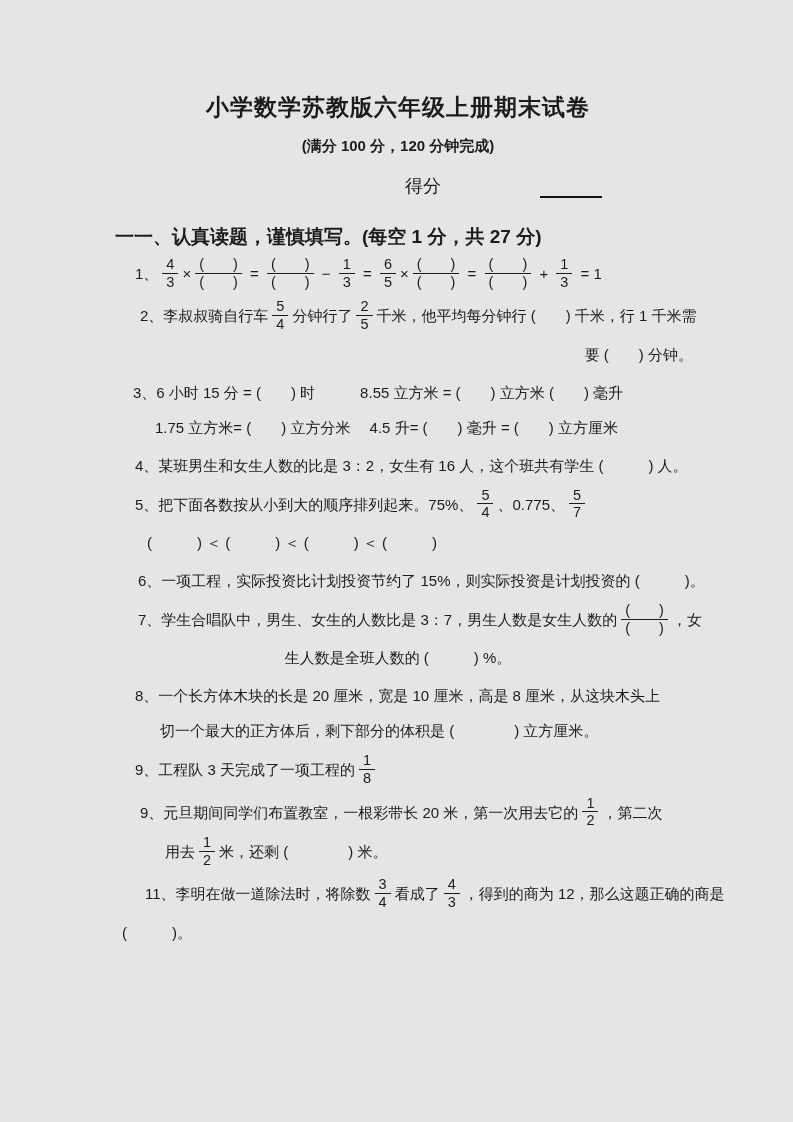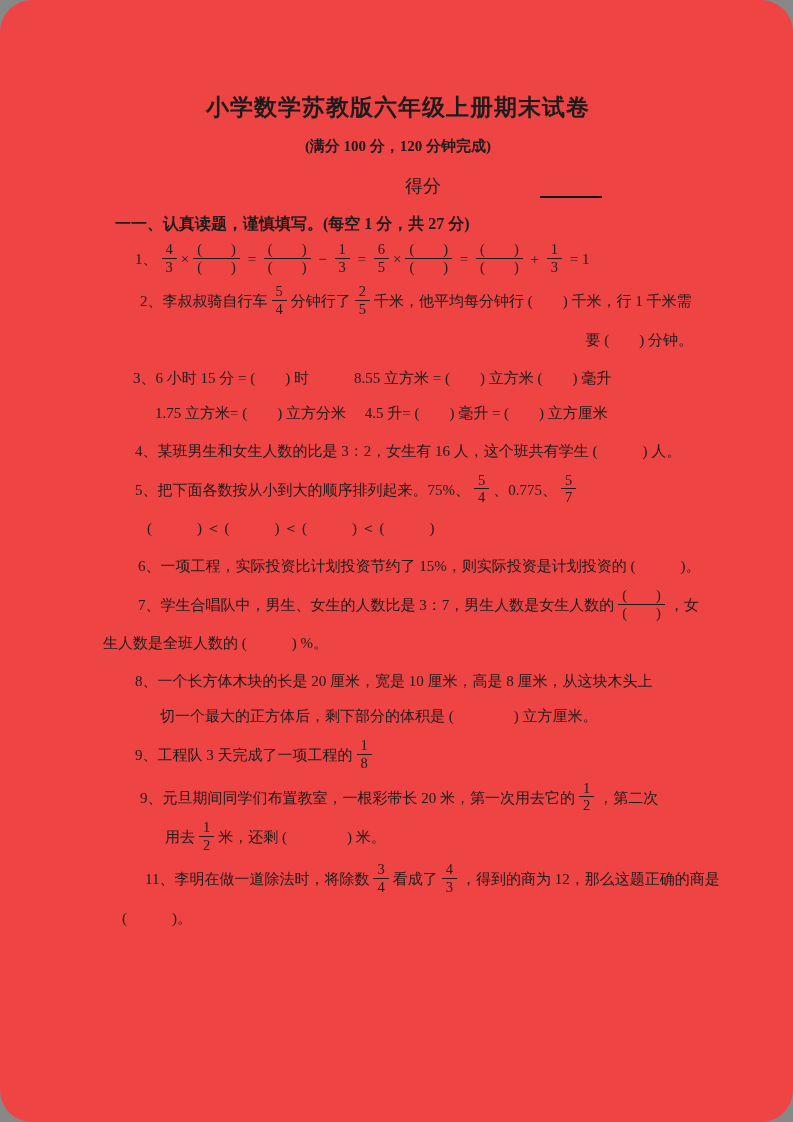--- a/index.html
+++ b/index.html
@@ -1,26 +1,25 @@
 <!DOCTYPE html>
 <html><head>
 <meta charset="utf-8">
 <style>
   * { margin:0; padding:0; box-sizing:border-box; }
   html,body { background:#888; }
   .page {
     position:relative;
     width:793px; height:1122px;
     margin:0 auto;
-    background:#ef4444;
-    font-family:Liberation Serif, serif;
+    background:#e5e5e5;
+    font-family:Liberation Sans, sans-serif;
     color:#1c1c1c;
     padding:92px 100px 0 103px;
     overflow:hidden;
-    border-radius:32px;
   }
   .title {
     text-align:center;
     font-size:23px;
     font-weight:bold;
     letter-spacing:1px;
   }
   .subtitle {
     text-align:center;
     font-size:15px;
@@ -38,23 +37,23 @@
     font-size:18px;
   }
   .score-blank {
     display:inline-block;
     margin-left:99px;
     width:62px;
     border-bottom:2px solid #111;
     height:20px;
   }
   .section-heading {
-    margin-top:16px;
+    margin-top:26px;
     padding-left:12px;
-    font-size:16px;
+    font-size:19px;
     font-weight:bold;
     white-space:nowrap;
   }
   .questions { margin-top:6px; }
   .question { margin-top:8px; }
   .line {
     white-space:nowrap;
     font-size:15px;
     line-height:30px;
     margin-top:5px;
@@ -141,21 +140,21 @@
         <div class="line" style="padding-left: 44px;"><span class="txt">(　　　) ＜ (　　　) ＜ (　　　) ＜ (　　　)</span></div>
       </div>
       <div class="question">
         <div class="line" style="padding-left: 35px;"><span class="txt">6、一项工程，实际投资比计划投资节约了 15%，则实际投资是计划投资的 (　　　)。</span></div>
       </div>
       <div class="question">
         <div class="line" style="padding-left: 35px;"><span class="txt">7、学生合唱队中，男生、女生的人数比是 3：7，男生人数是女生人数的</span><span class="frac">
             <span class="num">(　　)</span>
             <span class="den">(　　)</span>
           </span><span class="txt">，女</span></div>
-        <div class="line" style="padding-left: 0px;"><span class="txt">生人数是全班人数的 (　　　) %。</span></div>
+        <div class="line" style="padding-left: 0px; text-align: center;"><span class="txt">生人数是全班人数的 (　　　) %。</span></div>
       </div>
       <div class="question">
         <div class="line" style="padding-left: 32px;"><span class="txt">8、一个长方体木块的长是 20 厘米，宽是 10 厘米，高是 8 厘米，从这块木头上</span></div>
         <div class="line" style="padding-left: 57px;"><span class="txt">切一个最大的正方体后，剩下部分的体积是 (　　　　) 立方厘米。</span></div>
       </div>
       <div class="question">
         <div class="line" style="padding-left: 32px;"><span class="txt">9、工程队 3 天完成了一项工程的</span><span class="frac">
             <span class="num">1</span>
             <span class="den">8</span>
           </span></div>

